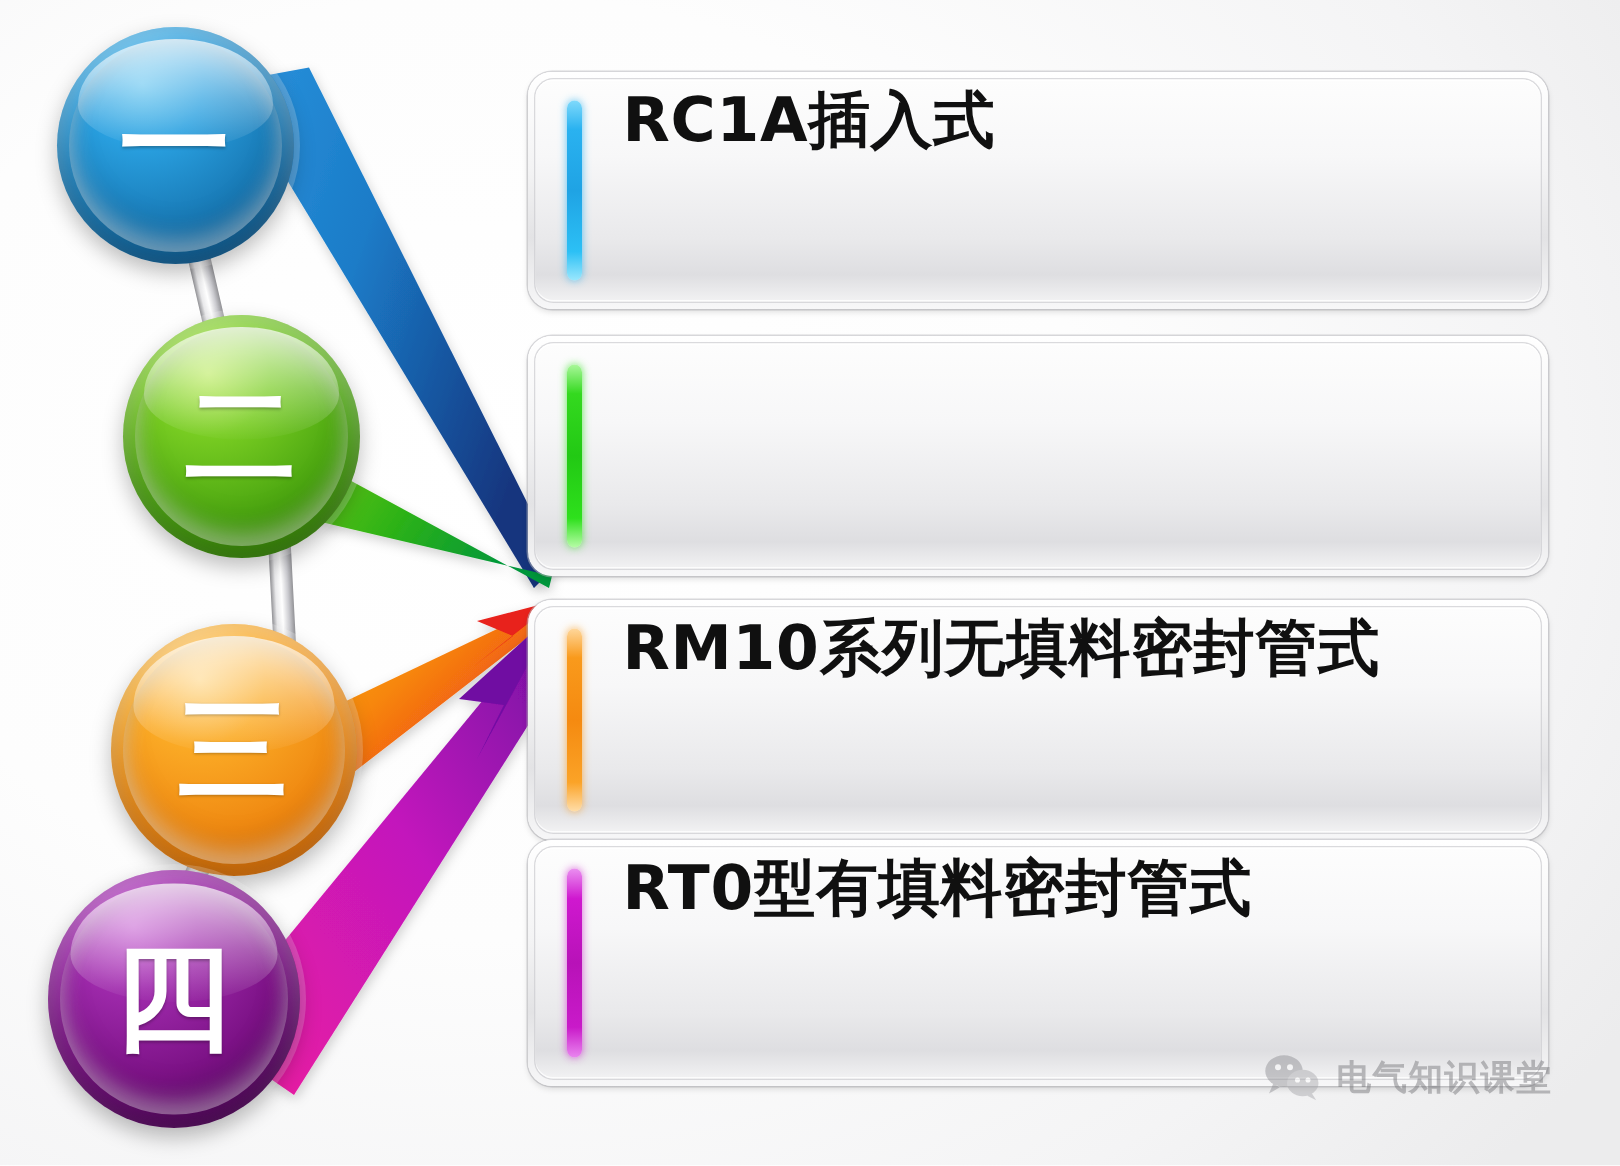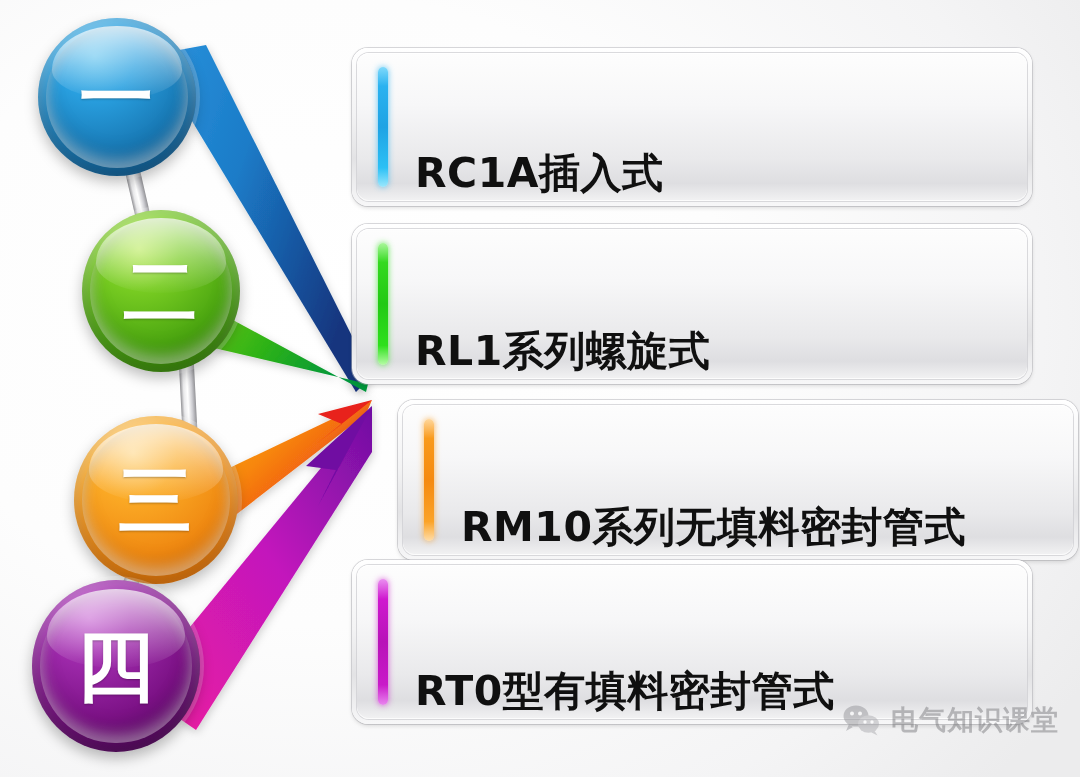--- a/index.html
+++ b/index.html
@@ -104,21 +104,21 @@
   .panel-inner {
     position: relative;
     height: 100%;
     box-sizing: border-box;
     border-radius: 12px;
     background: linear-gradient(to bottom, #fdfdfd 0%, #f7f7f8 35%, #e9e9eb 72%, #dedee1 88%, #f2f2f3 100%);
     box-shadow: inset 0 1px 0 rgba(255,255,255,0.95),
                 inset 0 -1px 0 rgba(255,255,255,0.75),
                 0 0 0 1px rgba(205,205,210,0.75);
     display: flex;
-    align-items: flex-end;
+    align-items: flex-start;
   }
   .accent {
     position: absolute;
     left: 21px;
     top: 14px;
     bottom: 14px;
     width: 10px;
     border-radius: 6px;
   }
   .panel-label {
@@ -126,37 +126,37 @@
     color: #101010;
     font-weight: 700;
     font-size: 41px;
     letter-spacing: 0.5px;
     white-space: nowrap;
     font-family: "DejaVu Sans", "Liberation Sans", sans-serif;
   }
 
   .panel.p1 { top: 48px;  height: 158px; }
   .panel.p2 { top: 224px; height: 160px; }
-  .panel.p3 { top: 400px; height: 160px; margin-left: 46px; }
+  .panel.p3 { top: 400px; height: 160px; }
   .panel.p4 { top: 560px; height: 164px; }
 
   
   #watermark {
     position: absolute;
     left: 842px;
     top: 702px;
     display: flex;
     align-items: center;
     gap: 9px;
     opacity: 0.46;
     pointer-events: none;
   }
   #watermark .wm-text {
     color: #737377;
-    font-size: 27px;
+    font-size: 23px;
     font-weight: 700;
     letter-spacing: 1px;
     font-family: "DejaVu Sans", "Liberation Sans", sans-serif;
   }
 </style>
 </head>
 <body>
 
 <div id="stage">
 
@@ -242,21 +242,20 @@
   <div class="panel p1">
     <div class="panel-inner">
       <span class="accent" style="background: linear-gradient(to bottom, #7fd9fb 0%, #2ab2f0 16%, #1fa3e4 50%, #2cc0f5 84%, #9ae7fd 100%); box-shadow: 0 0 6px rgba(42,178,240,0.75);"></span>
       <span class="panel-label">RC1A插入式</span>
     </div>
   </div>
 
   <div class="panel p2">
     <div class="panel-inner">
       <span class="accent" style="background: linear-gradient(to bottom, #a9f79a 0%, #34d91f 16%, #22c914 50%, #2ee01c 84%, #b6fca6 100%); box-shadow: 0 0 6px rgba(46,224,28,0.75);"></span>
-      <span class="panel-label">RL1系列螺旋式</span>
     </div>
   </div>
 
   <div class="panel p3">
     <div class="panel-inner">
       <span class="accent" style="background: linear-gradient(to bottom, #ffd79b 0%, #f99a1c 16%, #f58a10 50%, #fba327 84%, #ffdda8 100%); box-shadow: 0 0 6px rgba(249,154,28,0.75);"></span>
       <span class="panel-label">RM10系列无填料密封管式</span>
     </div>
   </div>
 

